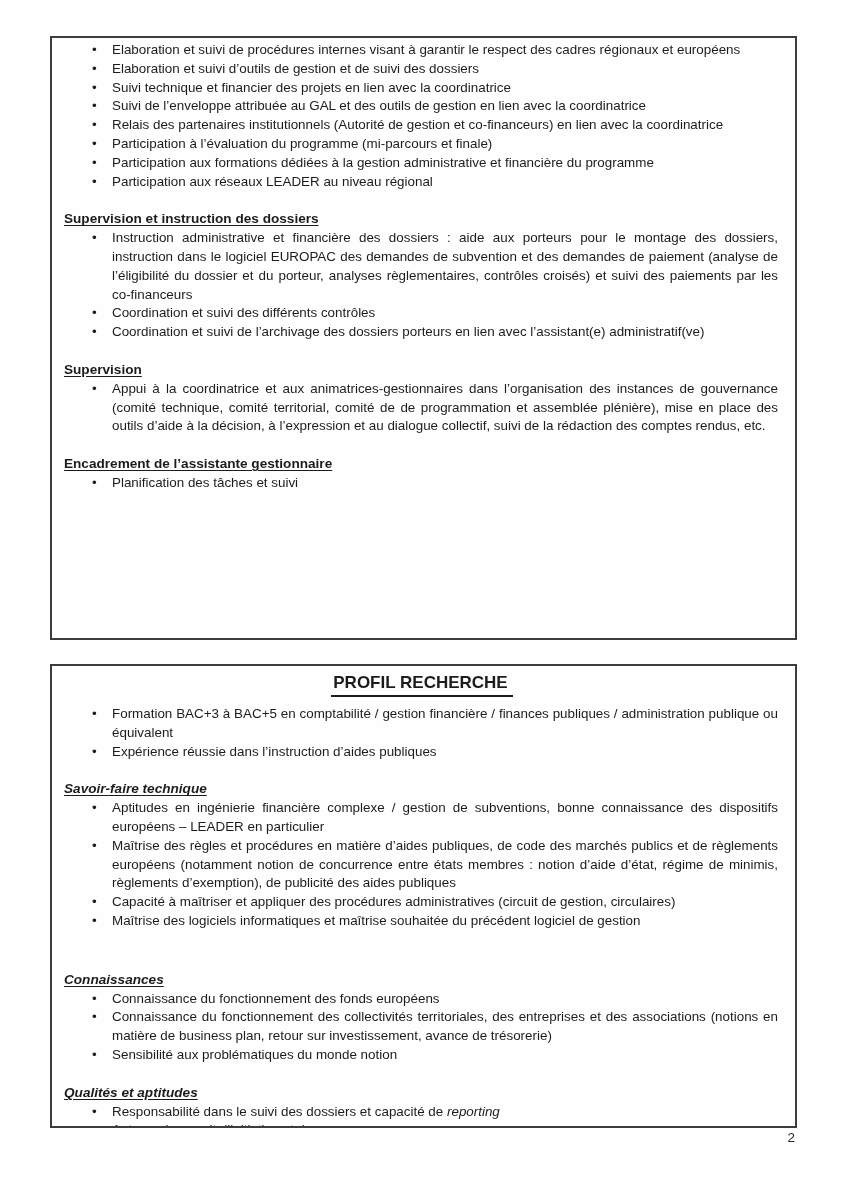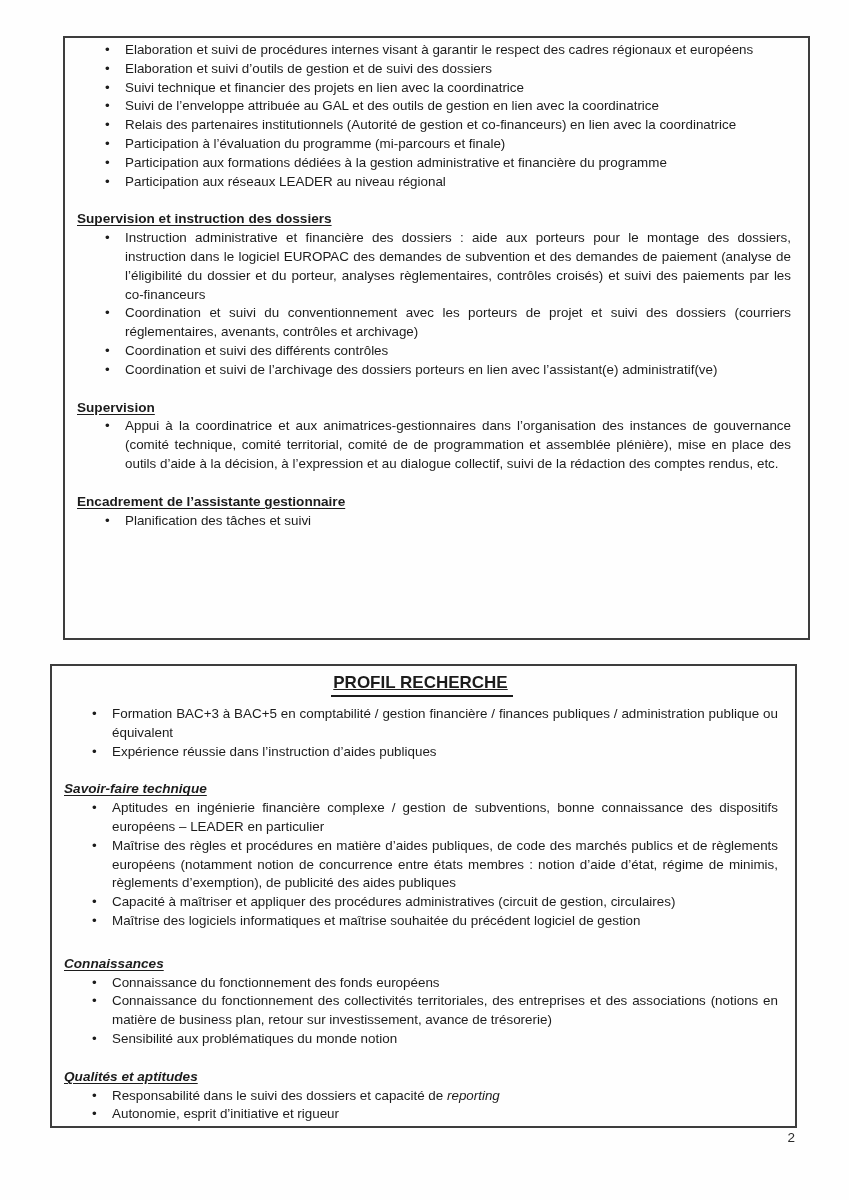--- a/index.html
+++ b/index.html
@@ -22,21 +22,20 @@
     width: 747px;
     box-sizing: border-box;
     border: 2px solid #3d3d3d;
     background: #fefefe;
     overflow: hidden;
   }
   #missions-box {
     top: 36px;
     height: 604px;
     padding: 3px 15px 0 12px;
-    margin-left: 13px;
   }
   #profile-box {
     top: 664px;
     height: 464px;
     padding: 4px 15px 0 12px;
   }
   ul.bullets {
     margin: 0;
     padding: 0 0 0 48px;
     list-style: none;
@@ -60,34 +59,33 @@
     line-height: 18.8px;
     font-weight: bold;
     text-decoration: underline;
     text-underline-offset: 2px;
     margin-top: 19px;
   }
   #profile-box .section-heading {
     font-style: italic;
   }
   .section-heading.extra-gap {
-    margin-top: 24px;
+    margin-top: 40px;
   }
   .profil-title {
     text-align: center;
     margin: 2px 0 8px 0;
   }
   .profil-title span {
     display: inline-block;
     font-size: 17px;
     font-weight: bold;
     line-height: 22px;
     border-bottom: 2px solid #1c1c1c;
     padding: 0 5px 1px 2px;
-    text-decoration: underline;
   }
   .intro-gap {
     margin-top: 14px;
   }
   .page-number {
     position: absolute;
     top: 1130px;
     right: 54px;
     font-size: 13.5px;
     color: #2a2a2a;
@@ -107,21 +105,20 @@
         <li>Suivi de l’enveloppe attribuée au GAL et des outils de gestion en lien avec la coordinatrice</li>
         <li>Relais des partenaires institutionnels (Autorité de gestion et co-financeurs) en lien avec la coordinatrice</li>
         <li>Participation à l’évaluation du programme (mi-parcours et finale)</li>
         <li>Participation aux formations dédiées à la gestion administrative et financière du programme</li>
         <li>Participation aux réseaux LEADER au niveau régional</li>
       </ul>
     <div id="missions-sections">
         <div class="section-heading">Supervision et instruction des dossiers</div>
         <ul class="bullets">
           <li>Instruction administrative et financière des dossiers : aide aux porteurs pour le montage des dossiers, instruction dans le logiciel EUROPAC des demandes de subvention et des demandes de paiement (analyse de l’éligibilité du dossier et du porteur, analyses règlementaires, contrôles croisés) et suivi des paiements par les co-financeurs</li>
-          <li>Coordination et suivi du conventionnement avec les porteurs de projet et suivi des dossiers (courriers réglementaires, avenants, contrôles et archivage)</li>
           <li>Coordination et suivi des différents contrôles</li>
           <li>Coordination et suivi de l’archivage des dossiers porteurs en lien avec l’assistant(e) administratif(ve)</li>
         </ul>
         <div class="section-heading">Supervision</div>
         <ul class="bullets">
           <li>Appui à la coordinatrice et aux animatrices-gestionnaires dans l’organisation des instances de gouvernance (comité technique, comité territorial, comité de de programmation et assemblée plénière), mise en place des outils d’aide à la décision, à l’expression et au dialogue collectif, suivi de la rédaction des comptes rendus, etc.</li>
         </ul>
         <div class="section-heading">Encadrement de l’assistante gestionnaire</div>
         <ul class="bullets">
           <li>Planification des tâches et suivi</li>

